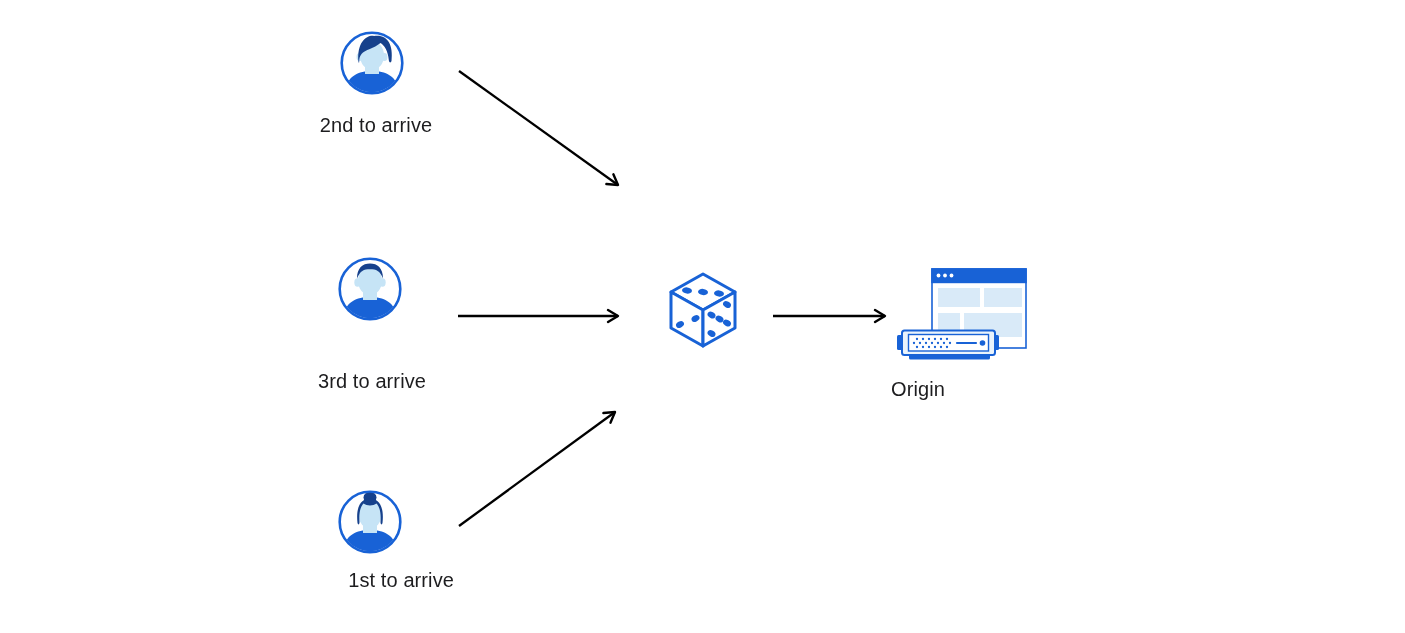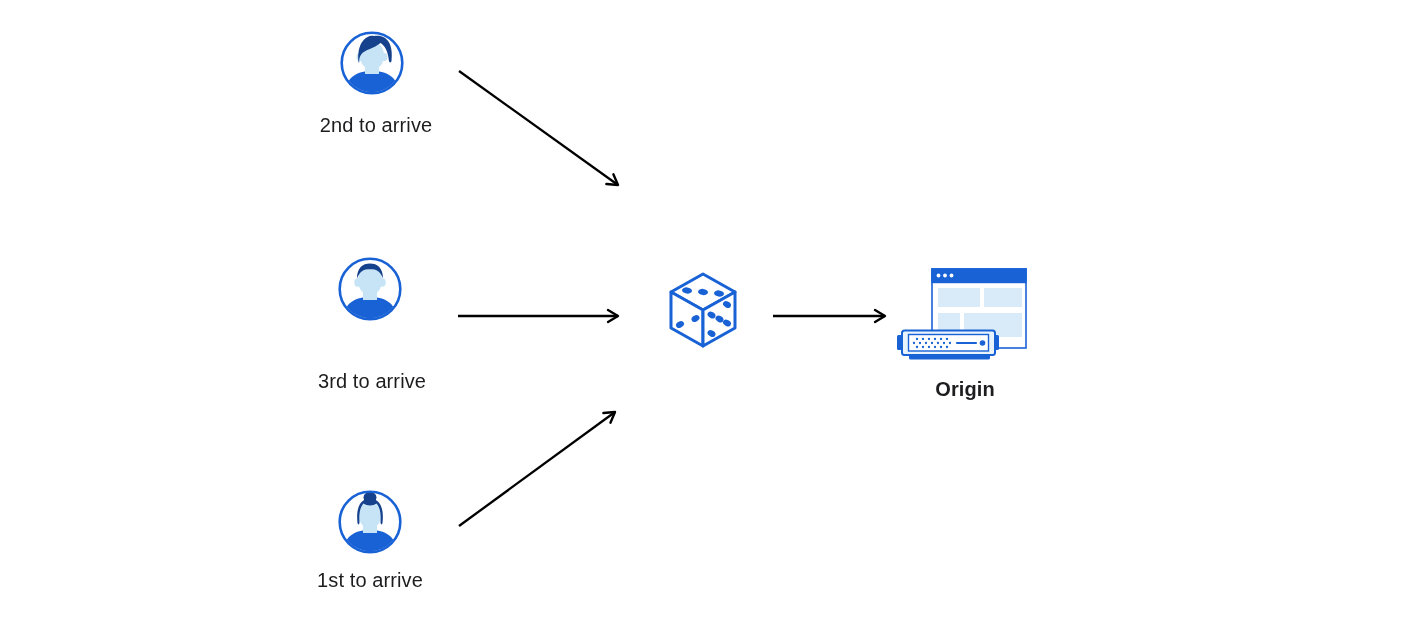--- a/index.html
+++ b/index.html
@@ -97,21 +97,21 @@
         <rect x="26" y="30" width="14" height="14" fill="#c6e4f6"></rect>
         <ellipse cx="33" cy="25.5" rx="11.5" ry="14" fill="#c6e4f6"></ellipse>
         <ellipse cx="33" cy="8.5" rx="6.5" ry="5.5" fill="#16418c"></ellipse>
         <path d="M20.5,34 C18.5,16 25,9.5 33,9.5 C41,9.5 47.5,16 45.5,34
                  C45,36 43.5,36 43.5,33 C44.3,24 42.5,17.5 39.5,14.5
                  C36,17 30,17 26.5,14.5 C23.5,17.5 21.7,24 22.5,33
                  C22.5,36 21,36 20.5,34 Z" fill="#16418c"></path>
       </g>
     </svg>
   </div>
-  <div class="node-label" style="left:295px;top:569px;">1st to arrive</div>
+  <div class="node-label" style="left:304px;top:569px;text-align:right;">1st to arrive</div>
 
   <div class="abs" style="left:668px;top:272px;">
     <svg width="70" height="76" viewBox="0 0 70 76">
       <g stroke="#1862d6" stroke-width="3" stroke-linejoin="round" fill="#ffffff">
         <path d="M35,2 L67,20 L35,38 L3,20 Z"></path>
         <path d="M3,20 L35,38 L35,74 L3,56 Z"></path>
         <path d="M35,38 L67,20 L67,56 L35,74 Z"></path>
       </g>
       <g fill="#1862d6">
 
@@ -172,15 +172,15 @@
           <circle cx="33" cy="89" r="1.15"></circle>
           <circle cx="39" cy="89" r="1.15"></circle>
           <circle cx="45" cy="89" r="1.15"></circle>
           <circle cx="51" cy="89" r="1.15"></circle>
           <circle cx="57" cy="89" r="1.15"></circle>
       </g>
       <line x1="67" y1="85" x2="86" y2="85" stroke="#1862d6" stroke-width="2.2" stroke-linecap="round"></line>
       <circle cx="92.5" cy="85" r="2.8" fill="#1862d6"></circle>
     </svg>
   </div>
-  <div class="node-label" style="left:890px;top:378px;font-weight:bold;">Origin</div>
+  <div class="node-label" style="left:843px;top:378px;">Origin</div>
 
 </div>
 
 </body></html>

